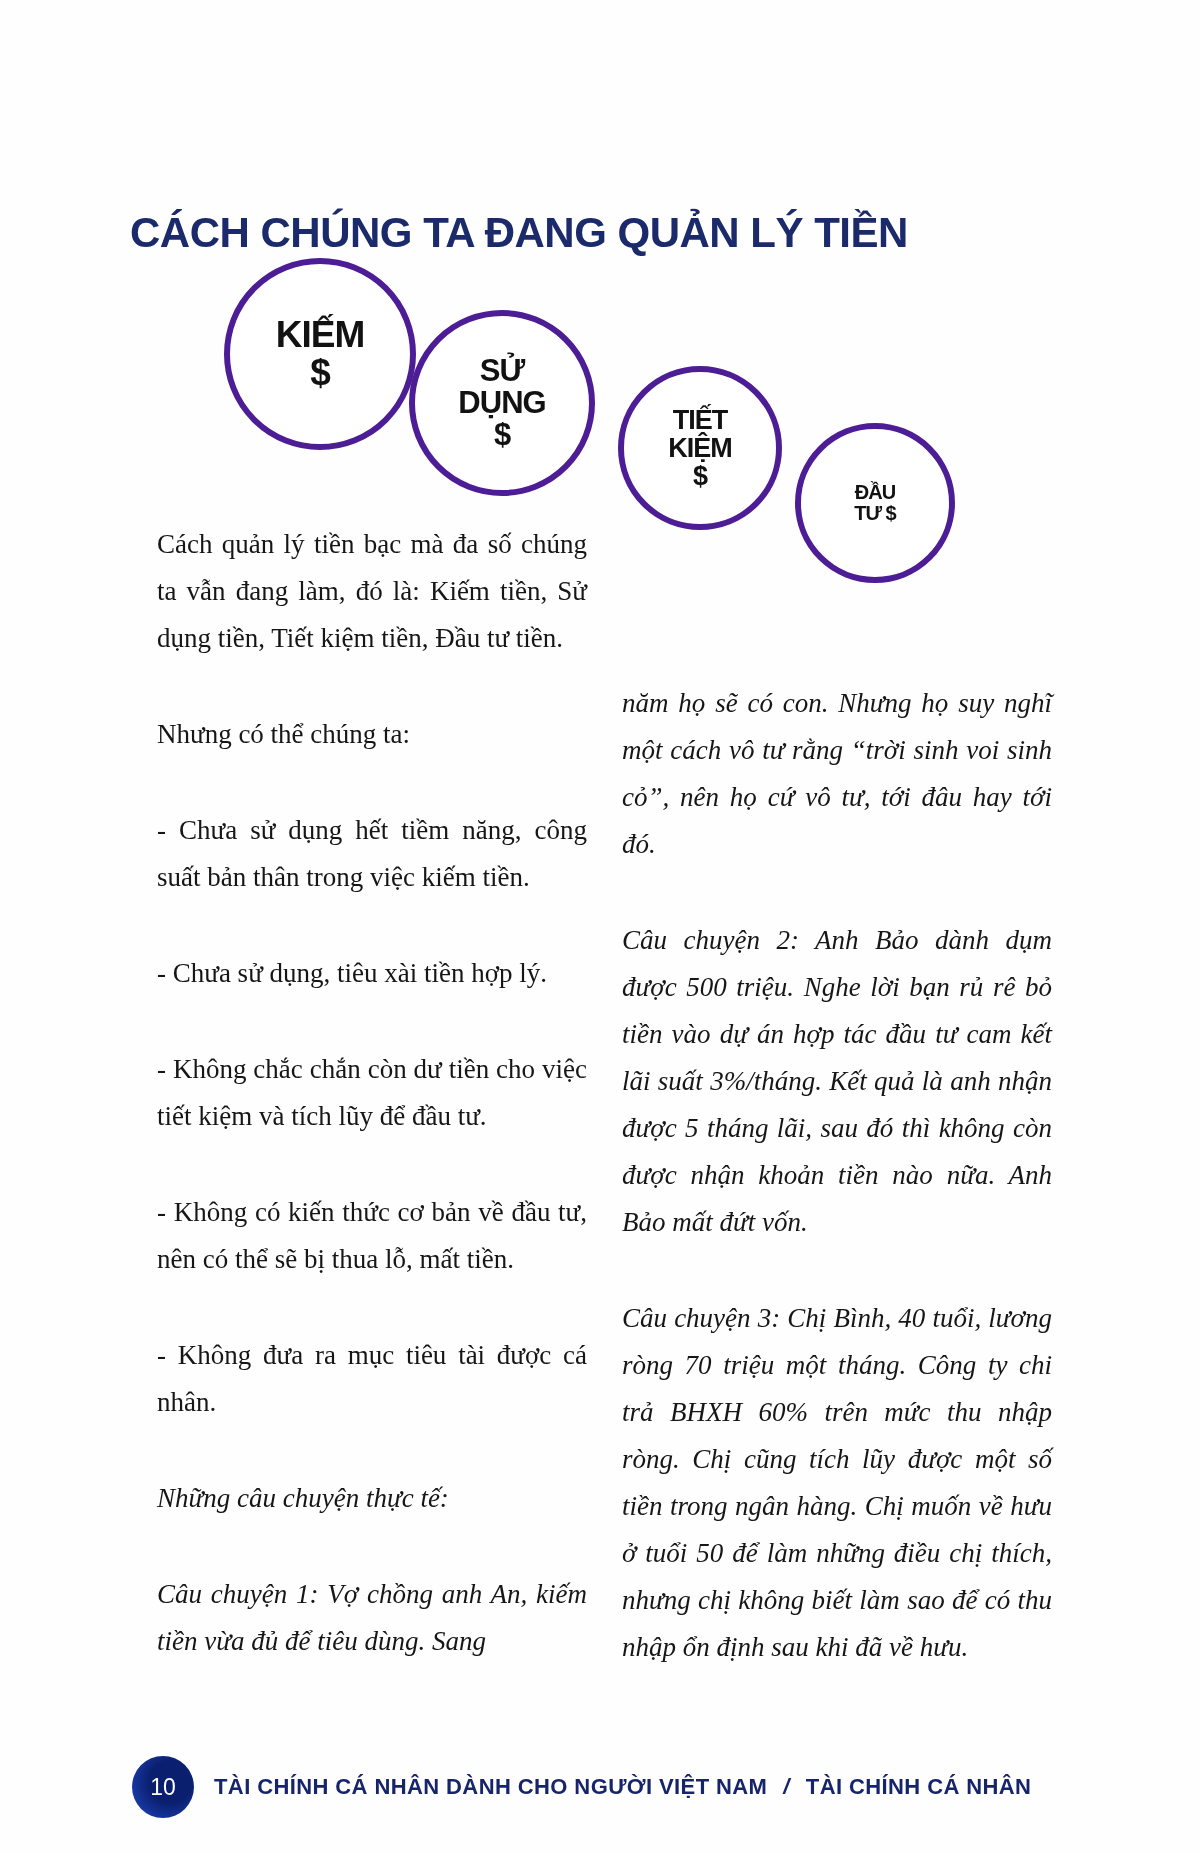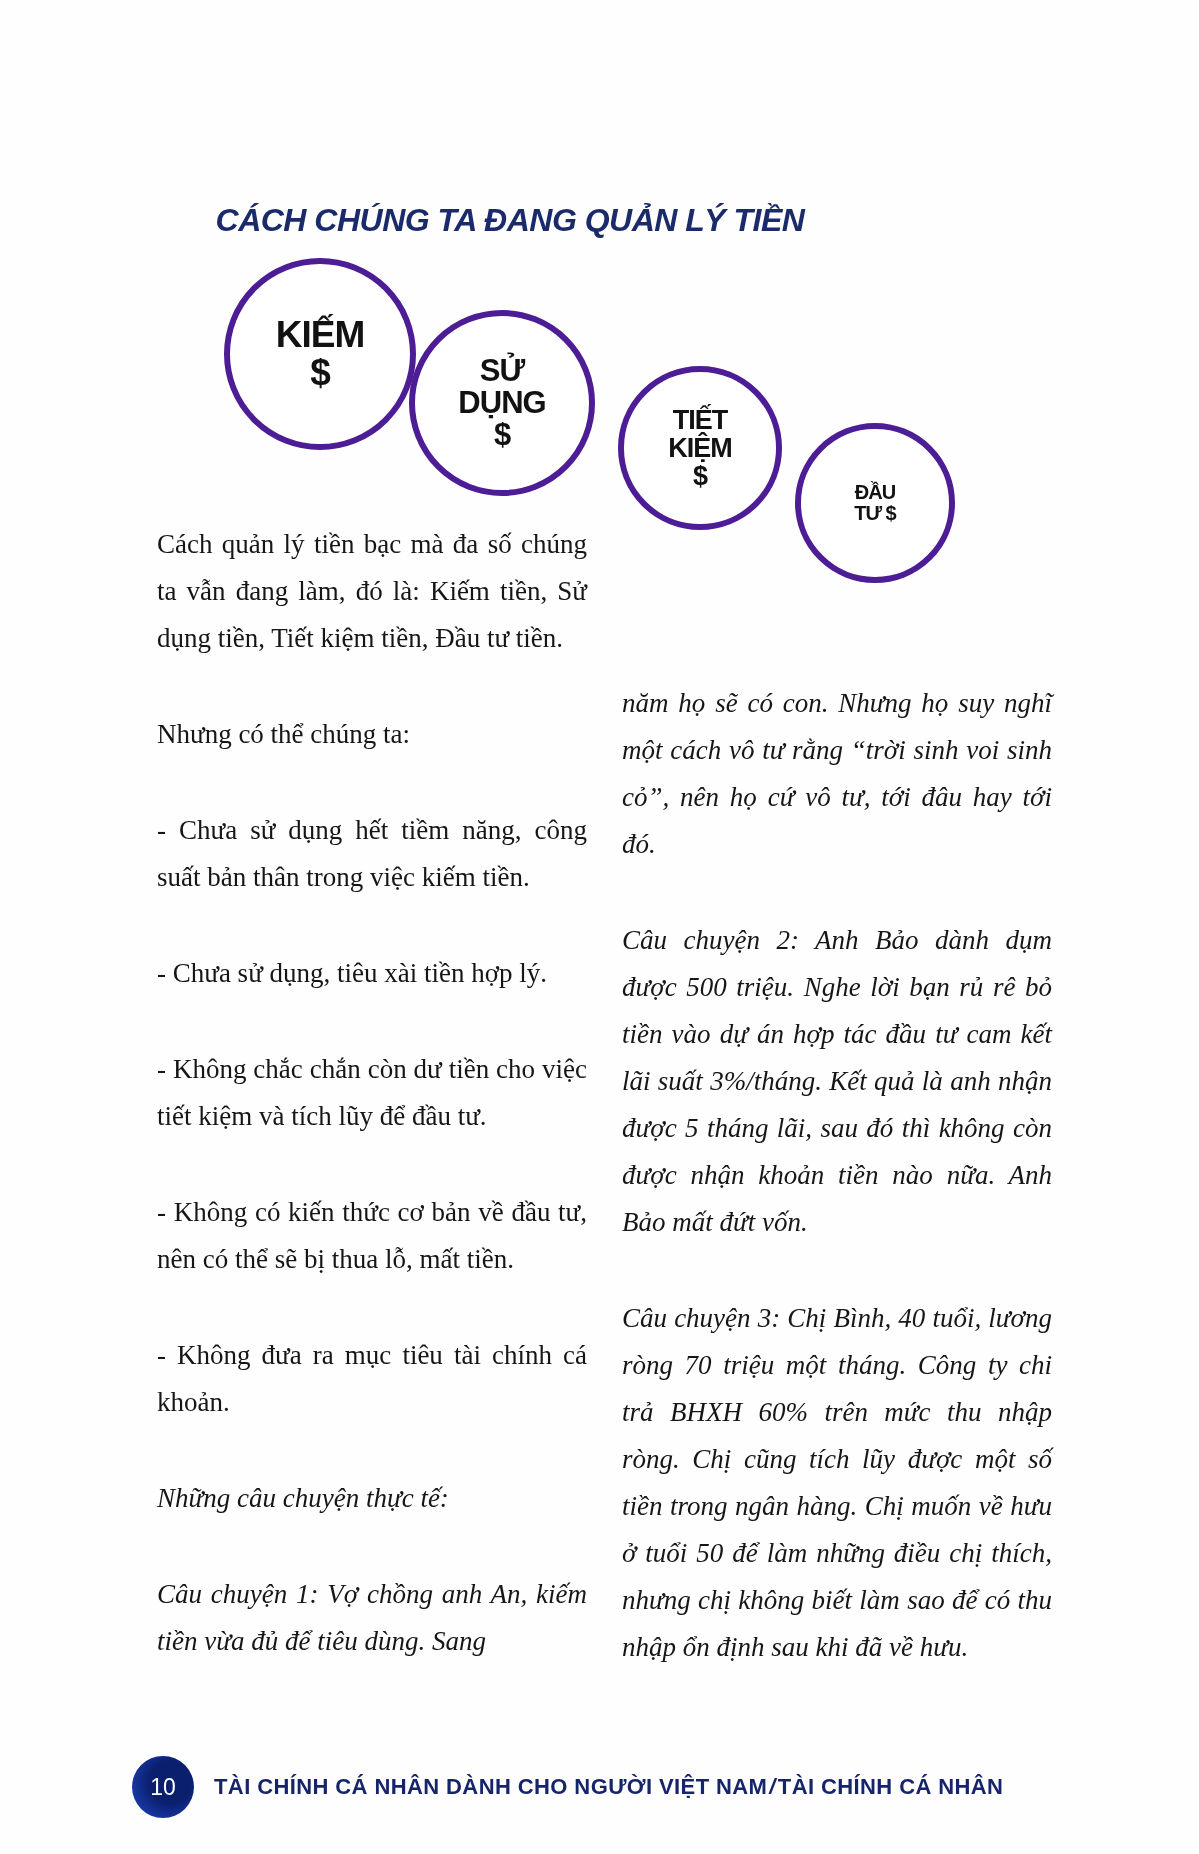--- a/index.html
+++ b/index.html
@@ -10,25 +10,24 @@
     overflow:hidden;
     font-family:"Liberation Serif", serif;
     color:#161616;
   }
   .page-title{
     position:absolute;
     left:130px;top:181px;width:760px;
     text-align:center;
     font-family:"Liberation Sans", sans-serif;
     font-weight:900;
-    font-size:32px;
+    font-size:42px;
     letter-spacing:-0.5px;
     color:#1b2a6b;
     white-space:nowrap;
-    font-style:italic;
   }
   .circle{
     position:absolute;
     box-sizing:border-box;
     border:6px solid #4c1d95;
     border-radius:50%;
     background:#ffffff;
     display:flex;
     flex-direction:column;
     align-items:center;
@@ -69,21 +68,21 @@
   .footer-line{
     position:absolute;
     left:214px;top:1774px;
     font-family:"Liberation Sans", sans-serif;
     color:#16246b;
     font-size:22px;
     letter-spacing:0.4px;
     white-space:nowrap;
     display:flex;
     align-items:baseline;
-    gap:2px;
+    gap:16px;
   }
   .footer-line .book{font-weight:700;}
   .footer-line .sep{font-weight:700;font-style:italic;}
   .footer-line .chapter{font-weight:800;}
 </style>
 </head>
 <body>
 
 <h1 class="page-title">CÁCH CHÚNG TA ĐANG QUẢN LÝ TIỀN</h1>
 
@@ -109,21 +108,21 @@
   <span>TƯ $</span>
 </div>
 
 <div class="col col-left">
   <p>Cách quản lý tiền bạc mà đa số chúng ta vẫn đang làm, đó là: Kiếm tiền, Sử dụng tiền, Tiết kiệm tiền, Đầu tư tiền.</p>
   <p>Nhưng có thể chúng ta:</p>
   <p>- Chưa sử dụng hết tiềm năng, công suất bản thân trong việc kiếm tiền.</p>
   <p>- Chưa sử dụng, tiêu xài tiền hợp lý.</p>
   <p>- Không chắc chắn còn dư tiền cho việc tiết kiệm và tích lũy để đầu tư.</p>
   <p>- Không có kiến thức cơ bản về đầu tư, nên có thể sẽ bị thua lỗ, mất tiền.</p>
-  <p>- Không đưa ra mục tiêu tài chính cá khoản.</p>
+  <p>- Không đưa ra mục tiêu tài được cá nhân.</p>
   <p class="italic">Những câu chuyện thực tế:</p>
   <p class="italic">Câu chuyện 1: Vợ chồng anh An, kiếm tiền vừa đủ để tiêu dùng. Sang</p>
 </div>
 
 <div class="col col-right">
   <p class="italic">năm họ sẽ có con. Nhưng họ suy nghĩ một cách vô tư rằng “trời sinh voi sinh cỏ”, nên họ cứ vô tư, tới đâu hay tới đó.</p>
   <p class="italic">Câu chuyện 2: Anh Bảo dành dụm được 500 triệu. Nghe lời bạn rủ rê bỏ tiền vào dự án hợp tác đầu tư cam kết lãi suất 3%/tháng. Kết quả là anh nhận được 5 tháng lãi, sau đó thì không còn được nhận khoản tiền nào nữa. Anh Bảo mất đứt vốn.</p>
   <p class="italic">Câu chuyện 3: Chị Bình, 40 tuổi, lương ròng 70 triệu một tháng. Công ty chi trả BHXH 60% trên mức thu nhập ròng. Chị cũng tích lũy được một số tiền trong ngân hàng. Chị muốn về hưu ở tuổi 50 để làm những điều chị thích, nhưng chị không biết làm sao để có thu nhập ổn định sau khi đã về hưu.</p>
 </div>
 

